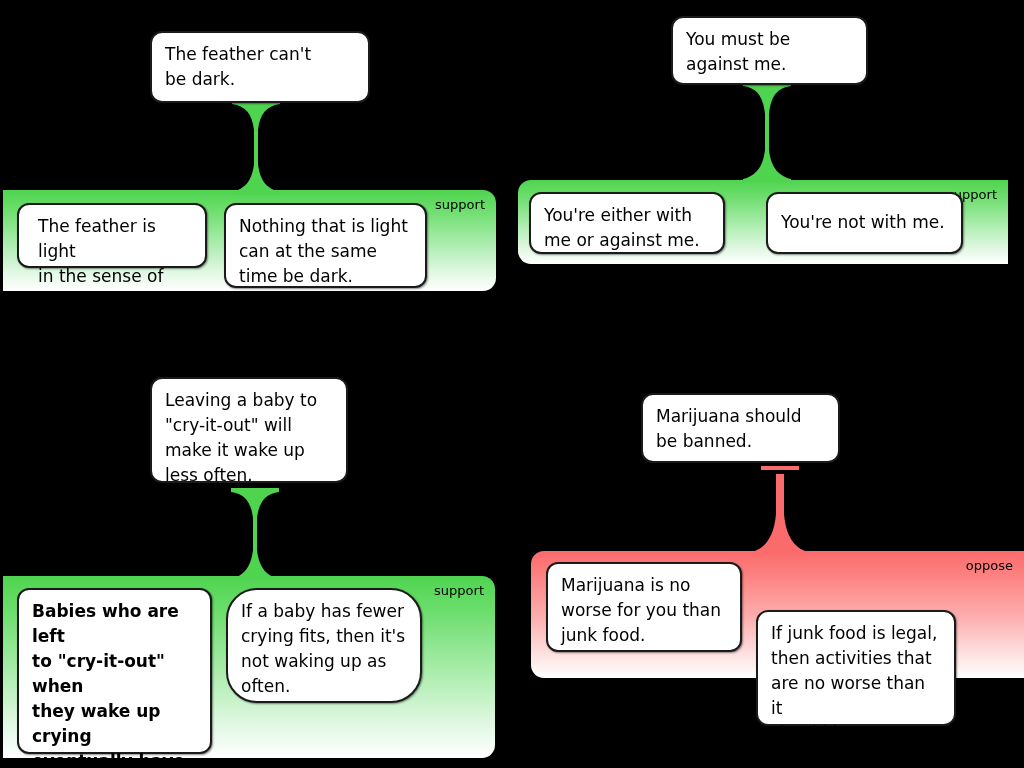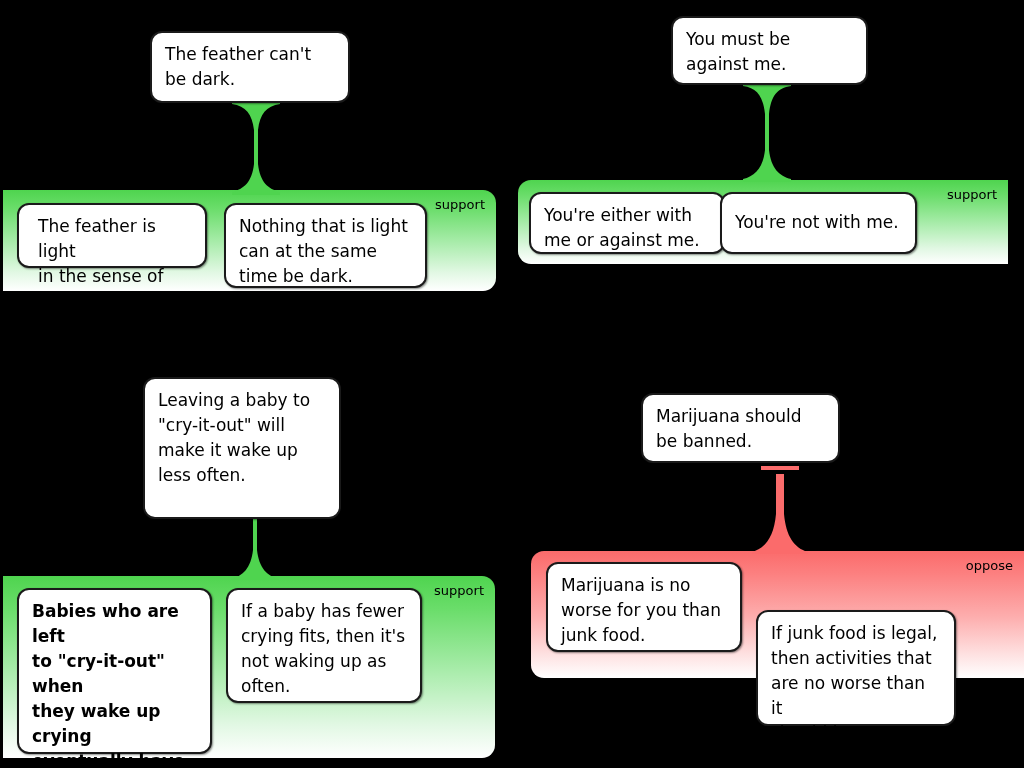--- a/index.html
+++ b/index.html
@@ -71,21 +71,21 @@
 
   
   .clip-left  { border-top-left-radius: 0; border-bottom-left-radius: 0; }
   .clip-right { border-top-right-radius: 0; border-bottom-right-radius: 0; }
 </style>
 </head>
 <body>
 
 <div class="diagram">
 
-  <div class="node root" style="left:150px; top:31px; width:200px; height:72px;">The feather can't
+  <div class="node root" style="left:150px; top:31px; width:220px; height:72px;">The feather can't
 be dark.</div>
 
   <div class="connector" style="left:232px; top:100px;">
     <svg width="48" height="95" viewBox="0 0 48 95">
       <path d="M0,0 L48,0 L48,4 C34,6 28,14 26,30 L26,64 C28,82 36,89 48,92 L48,95 L0,95 L0,92 C12,89 20,82 22,64 L22,30 C20,14 14,6 0,4 Z" fill="#4fd44f"></path>
     </svg>
   </div>
 
   <div class="group support clip-left" style="left:3px; top:190px; width:493px; height:101px;">
     <span class="group-label">support</span>
@@ -111,26 +111,26 @@
     </svg>
   </div>
 
   <div class="group support clip-right" style="left:518px; top:180px; width:490px; height:84px;">
     <span class="group-label">support</span>
   </div>
 
   <div class="node" style="left:529px; top:192px; width:196px; height:62px;">You're either with
 me or against me.</div>
 
-  <div class="node" style="left:720px; top:192px; width:197px; height:62px; display:flex; align-items:center;">You're not with me.</div>
+  <div class="node" style="left:766px; top:192px; width:197px; height:62px; display:flex; align-items:center;">You're not with me.</div>
 </div>
 
 <div class="diagram">
 
-  <div class="node root" style="left:143px; top:377px; width:198px; height:142px;">Leaving a baby to
+  <div class="node root" style="left:150px; top:377px; width:198px; height:106px;">Leaving a baby to
 "cry-it-out" will
 make it wake up
 less often.</div>
 
   <div class="connector" style="left:231px; top:488px;">
     <svg width="48" height="92" viewBox="0 0 48 92">
       <path d="M0,0 L48,0 L48,4 C34,6 28,14 26,30 L26,62 C28,80 36,88 48,91 L48,92 L0,92 L0,91 C12,88 20,80 22,62 L22,30 C20,14 14,6 0,4 Z" fill="#4fd44f"></path>
     </svg>
   </div>
 
@@ -138,21 +138,21 @@
     <span class="group-label">support</span>
   </div>
 
   <div class="node" style="left:17px; top:588px; width:195px; height:166px;font-weight:bold;">Babies who are left
 to "cry-it-out" when
 they wake up crying
 eventually have
 fewer crying fits at
 night.</div>
 
-  <div class="node" style="left:226px; top:588px; width:196px; height:115px;">If a baby has fewer
+  <div class="node" style="left:226px; top:588px; width:196px; height:115px;border-radius:31px;">If a baby has fewer
 crying fits, then it's
 not waking up as
 often.</div>
 </div>
 
 <div class="diagram">
 
   <div class="node root" style="left:641px; top:393px; width:199px; height:70px;">Marijuana should
 be banned.</div>
 

